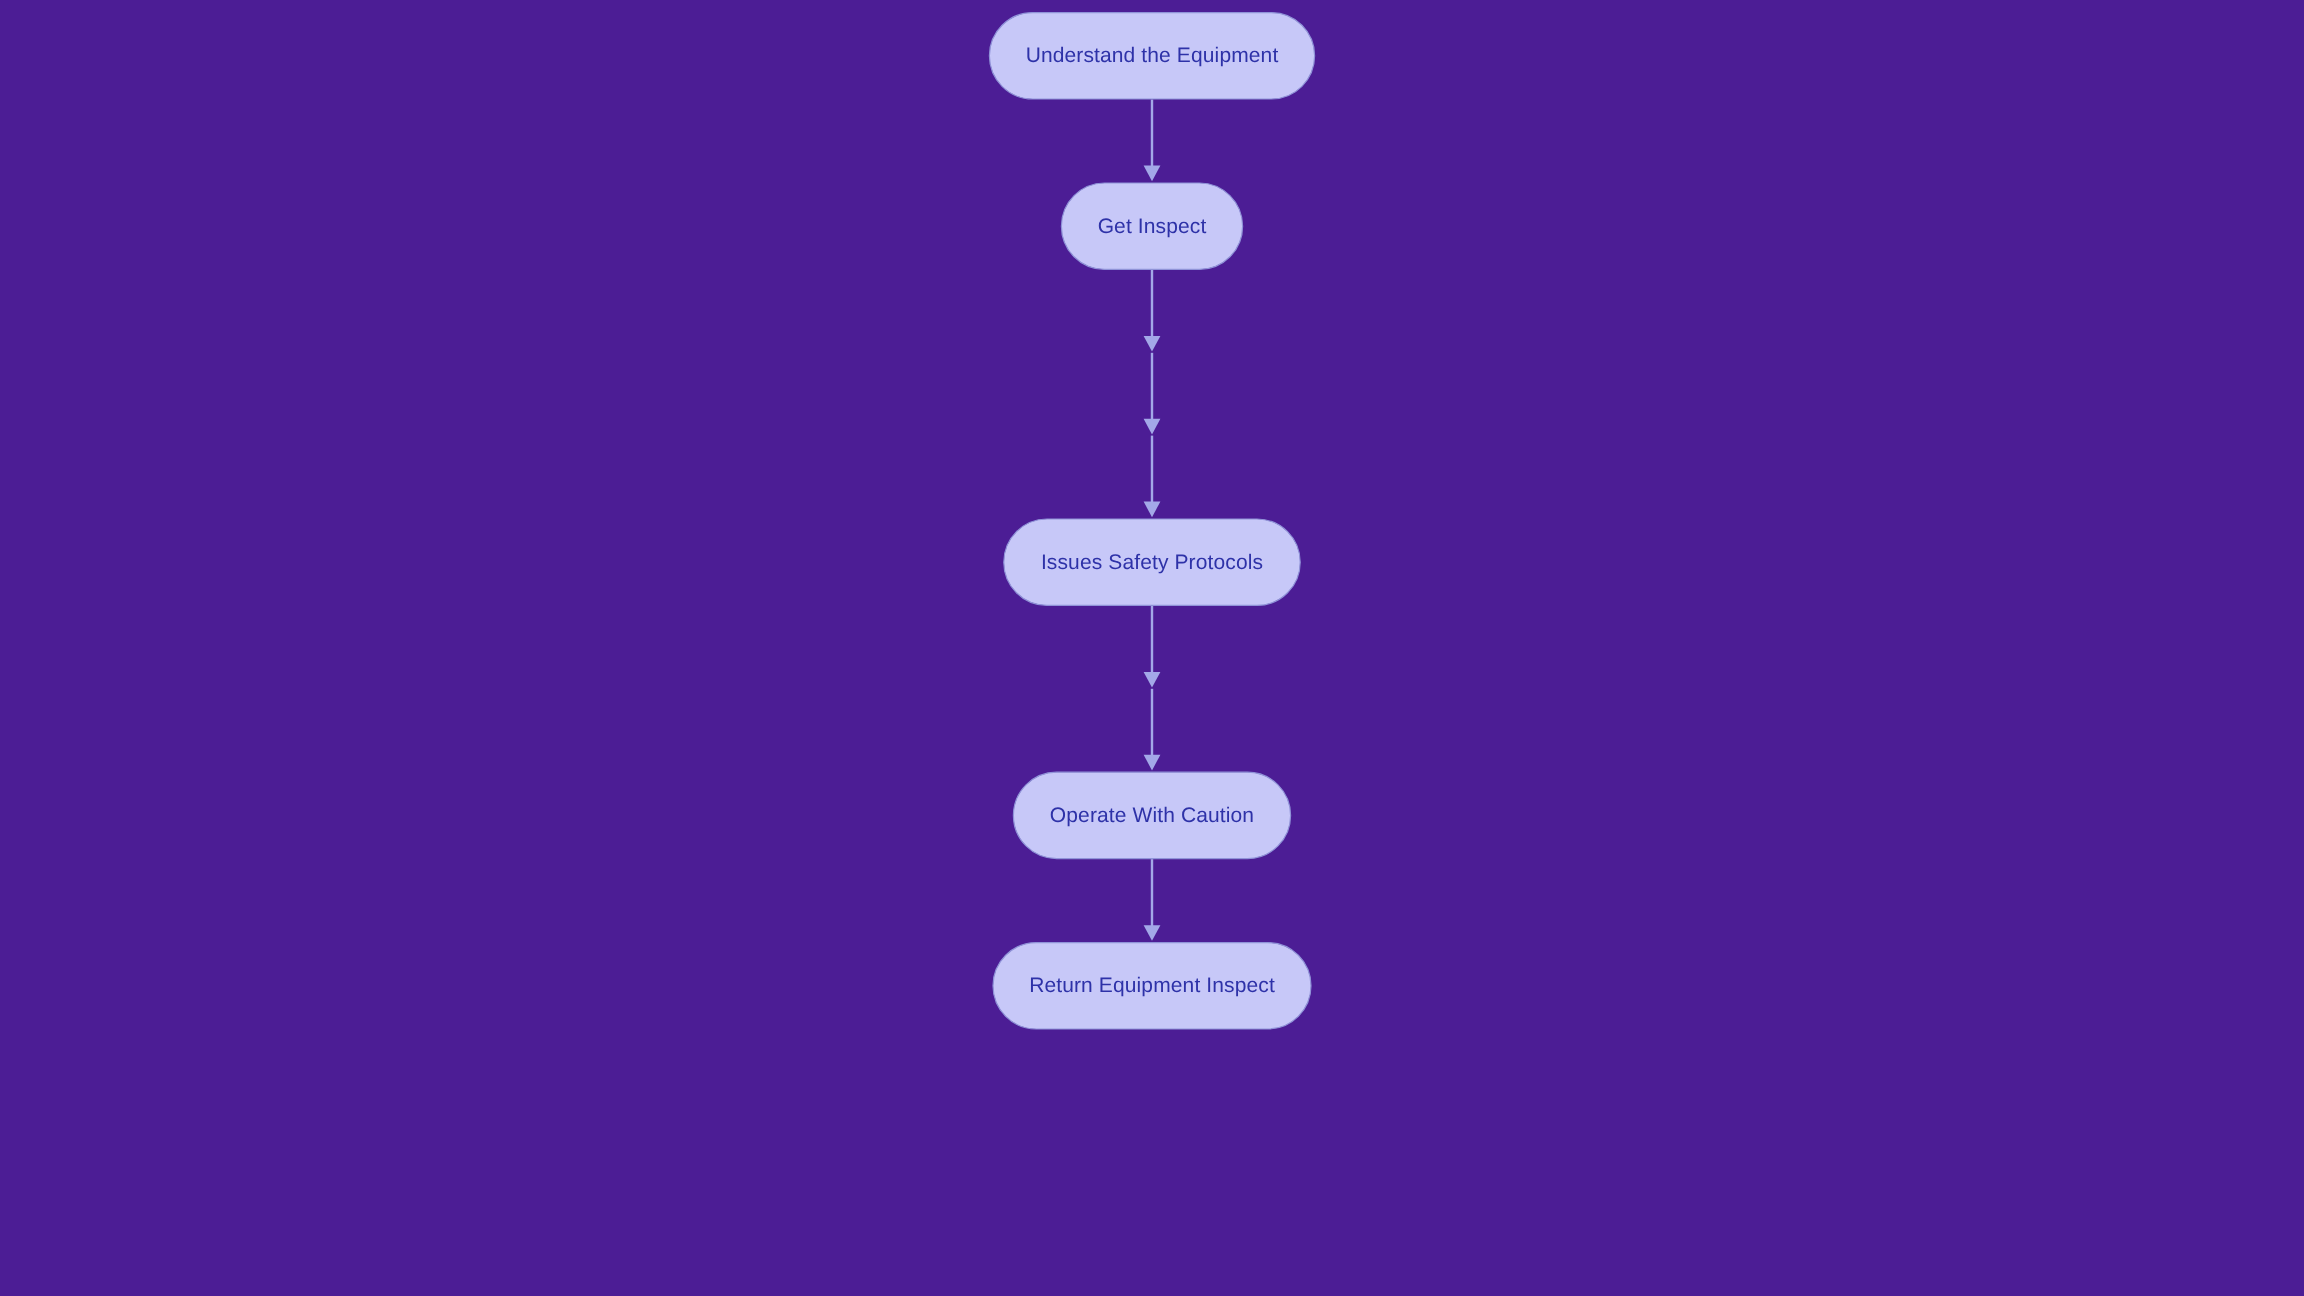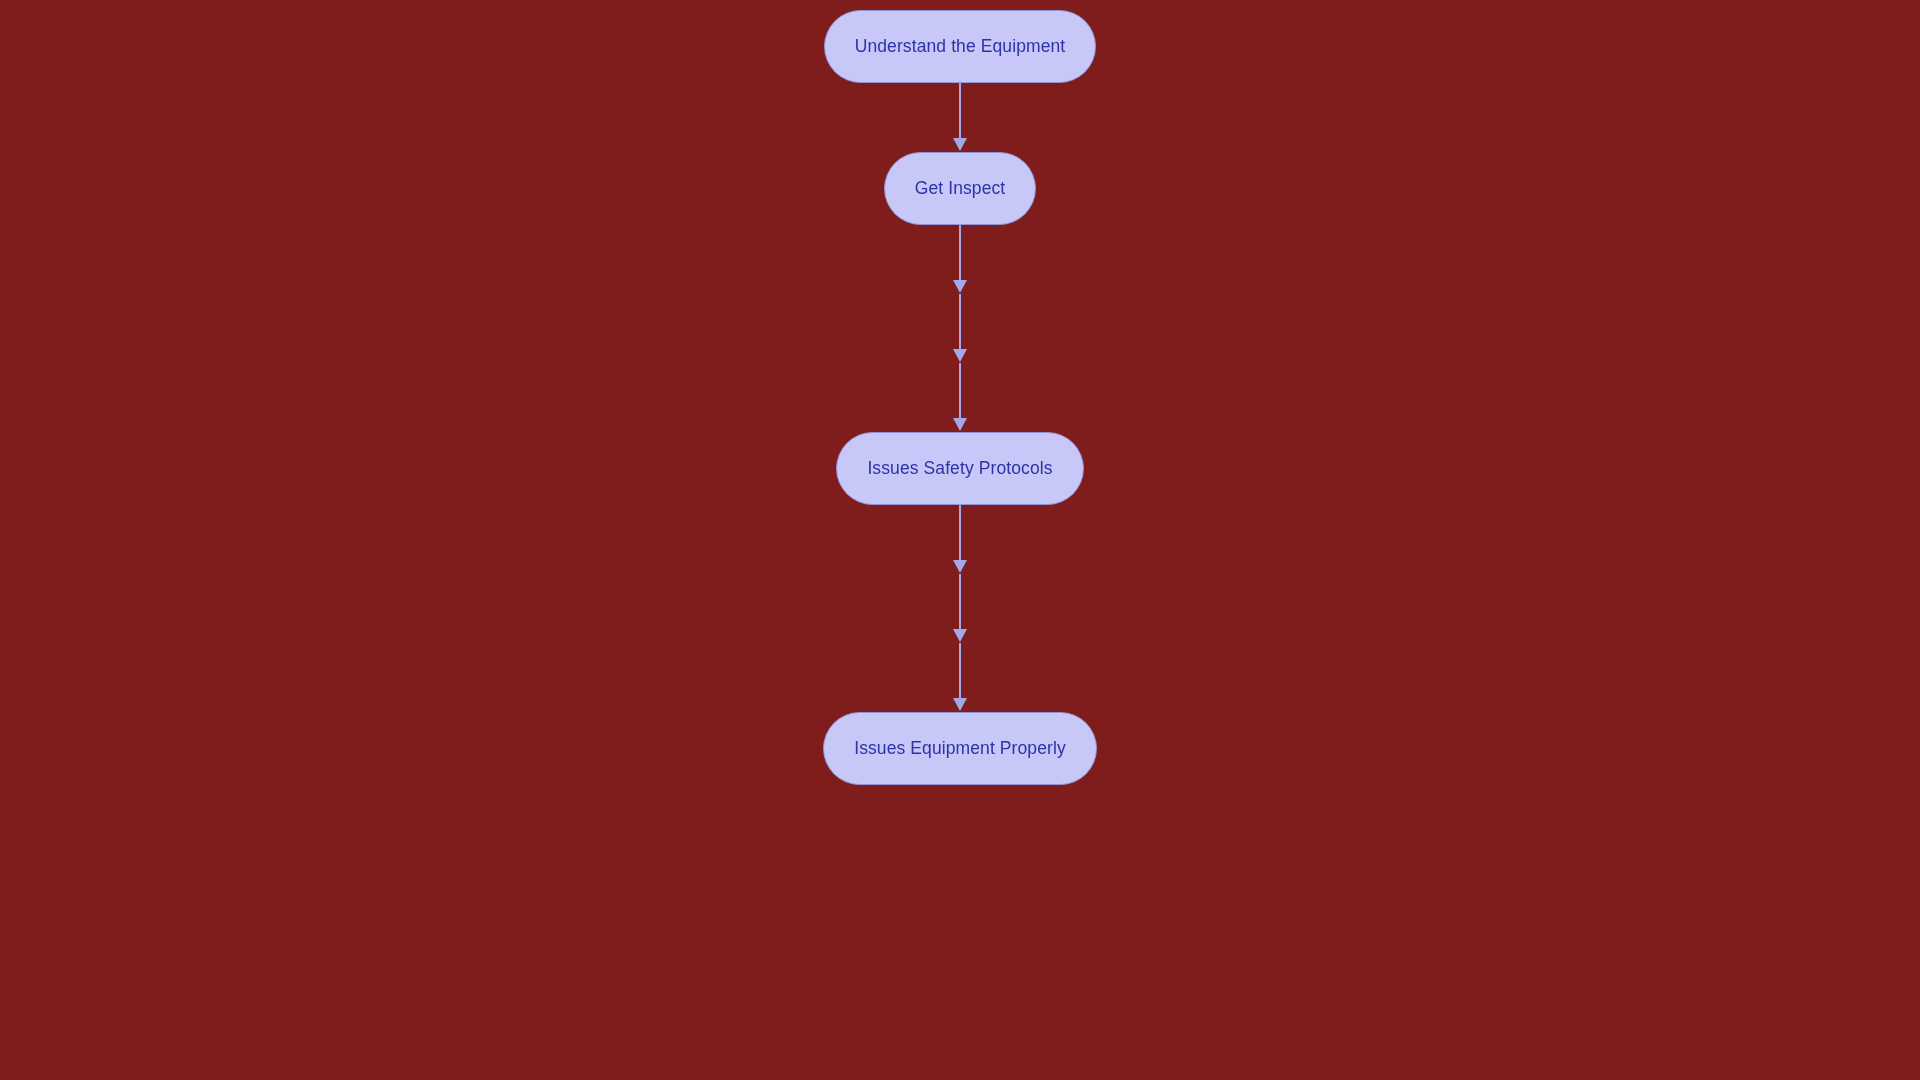--- a/index.html
+++ b/index.html
@@ -12,21 +12,21 @@
     width: 1920px;
     height: 1080px;
     overflow: hidden;
     font-family: "Liberation Sans", "DejaVu Sans", sans-serif;
   }
 
   #flowchart-canvas {
     position: relative;
     width: 1920px;
     height: 1080px;
-    background: #7f1d1d;
+    background: #4c1d95;
   }
 
   .flow-column {
     position: absolute;
     left: 0;
     top: 0;
     width: 1920px;
     height: 1080px;
     display: flex;
     flex-direction: column;
@@ -133,24 +133,27 @@
       <div class="connector-line"></div>
       <div class="connector-arrowhead"></div>
     </div>
 
 
     <div class="connector">
       <div class="connector-line"></div>
       <div class="connector-arrowhead"></div>
     </div>
 
+    <div class="node">
+      <span class="node-label">Operate With Caution</span>
+    </div>
 
     <div class="connector">
       <div class="connector-line"></div>
       <div class="connector-arrowhead"></div>
     </div>
 
     <div class="node">
-      <span class="node-label">Issues Equipment Properly</span>
+      <span class="node-label">Return Equipment Inspect</span>
     </div>
 
   </div>
 </div>
 
 </body></html>

